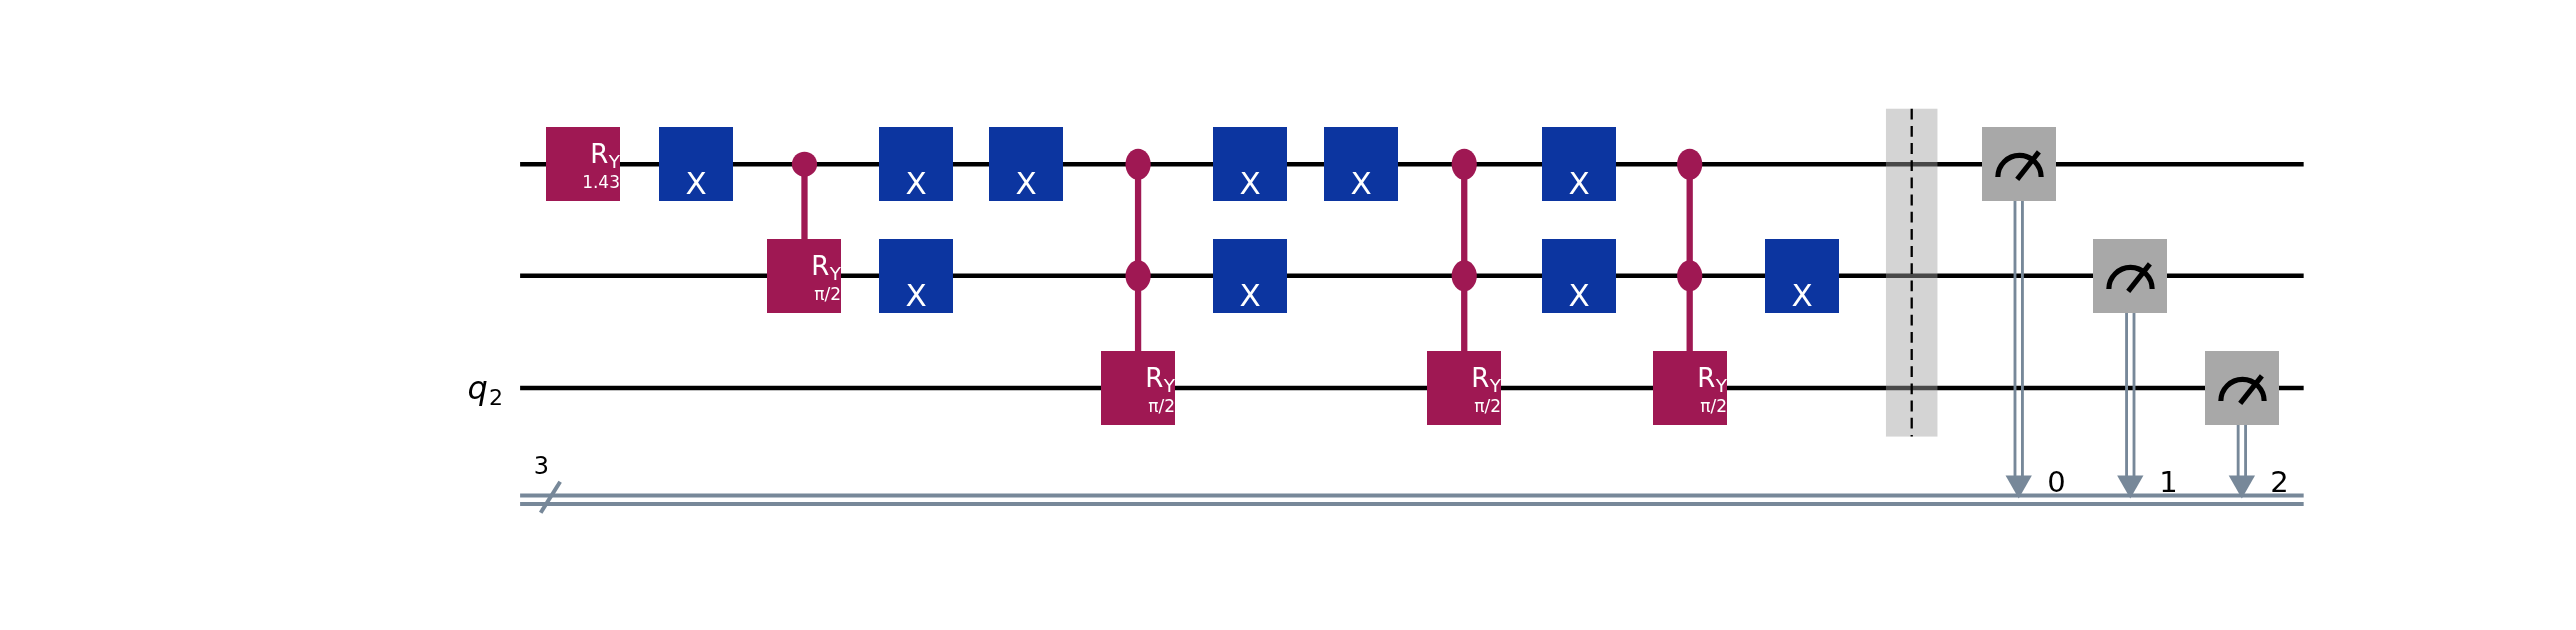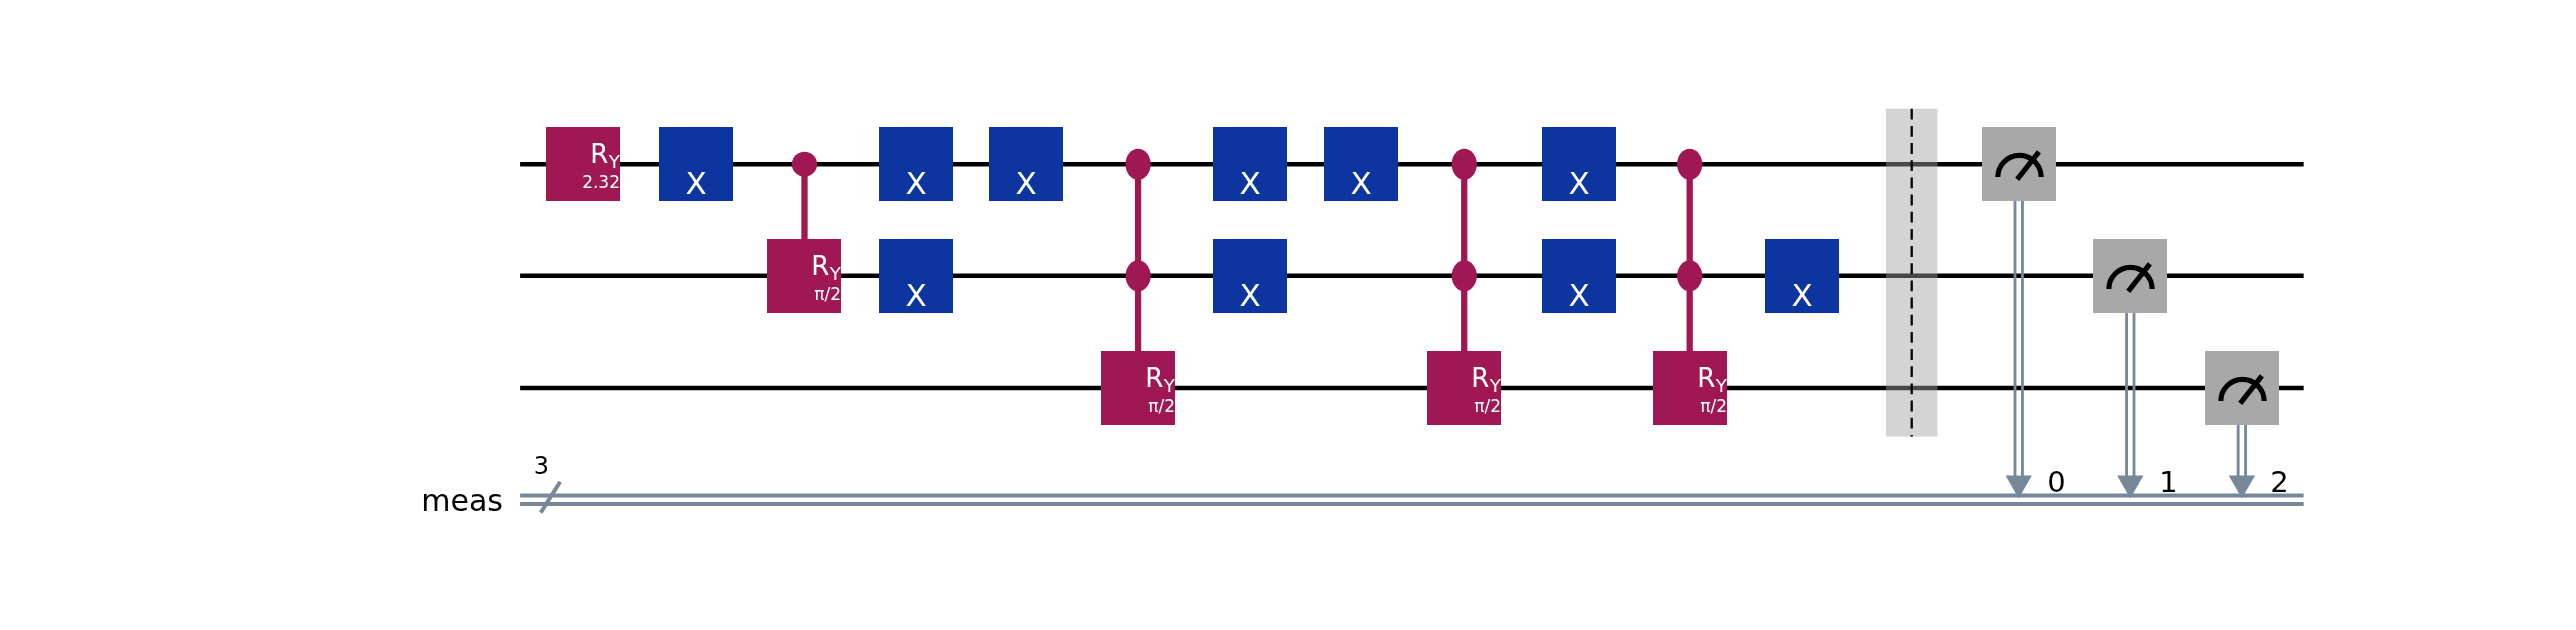--- a/index.html
+++ b/index.html
@@ -139,28 +139,28 @@
       <line x1="3728.5" y1="545" x2="3728.5" y2="833" stroke="#778899" stroke-width="5"></line>
       <polygon points="3699,831 3745,831 3722,871" fill="#778899"></polygon>
     </g>
     <g>
       <line x1="3910.5" y1="741" x2="3910.5" y2="833" stroke="#778899" stroke-width="5"></line>
       <line x1="3923.5" y1="741" x2="3923.5" y2="833" stroke="#778899" stroke-width="5"></line>
       <polygon points="3894,831 3940,831 3917,871" fill="#778899"></polygon>
     </g>
   </svg>
 
-  <div class="wire-label meas-label" style="top: 479px;">
-    <span>meas</span>
+  <div class="wire-label" style="top: 366px;">
+    <span class="base-italic">q</span><span class="sub">2</span>
   </div>
   <div class="bus-size">3</div>
 
   <div class="gate ry-gate" style="left: 546px; top: 127px;">
     <div class="ry-main"><span>R</span><span class="gsub">Y</span></div>
-    <div class="ry-param">2.32</div>
+    <div class="ry-param">1.43</div>
   </div>
 
   <div class="gate x-gate" style="left: 659px; top: 127px;">
       <span>X</span>
     </div>
   <div class="gate x-gate" style="left: 879px; top: 127px;">
       <span>X</span>
     </div>
   <div class="gate x-gate" style="left: 989px; top: 127px;">
       <span>X</span>

